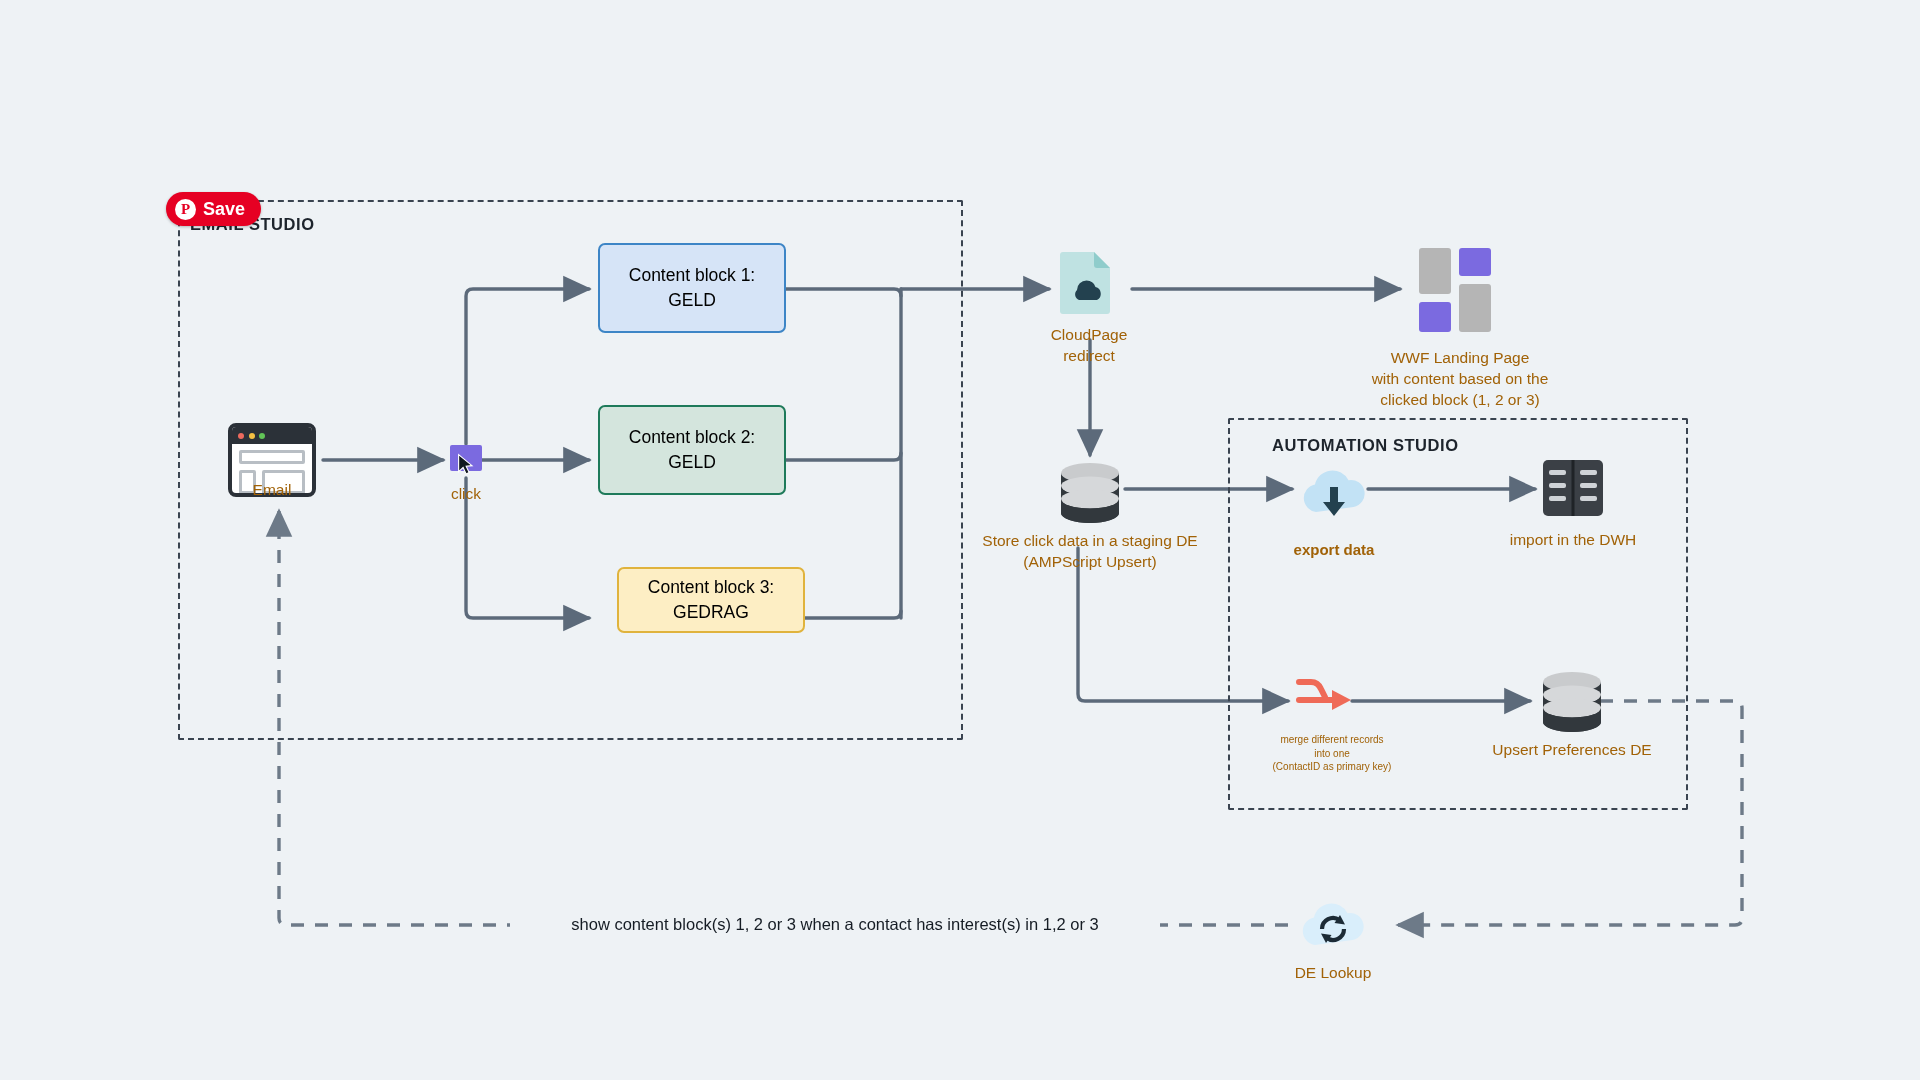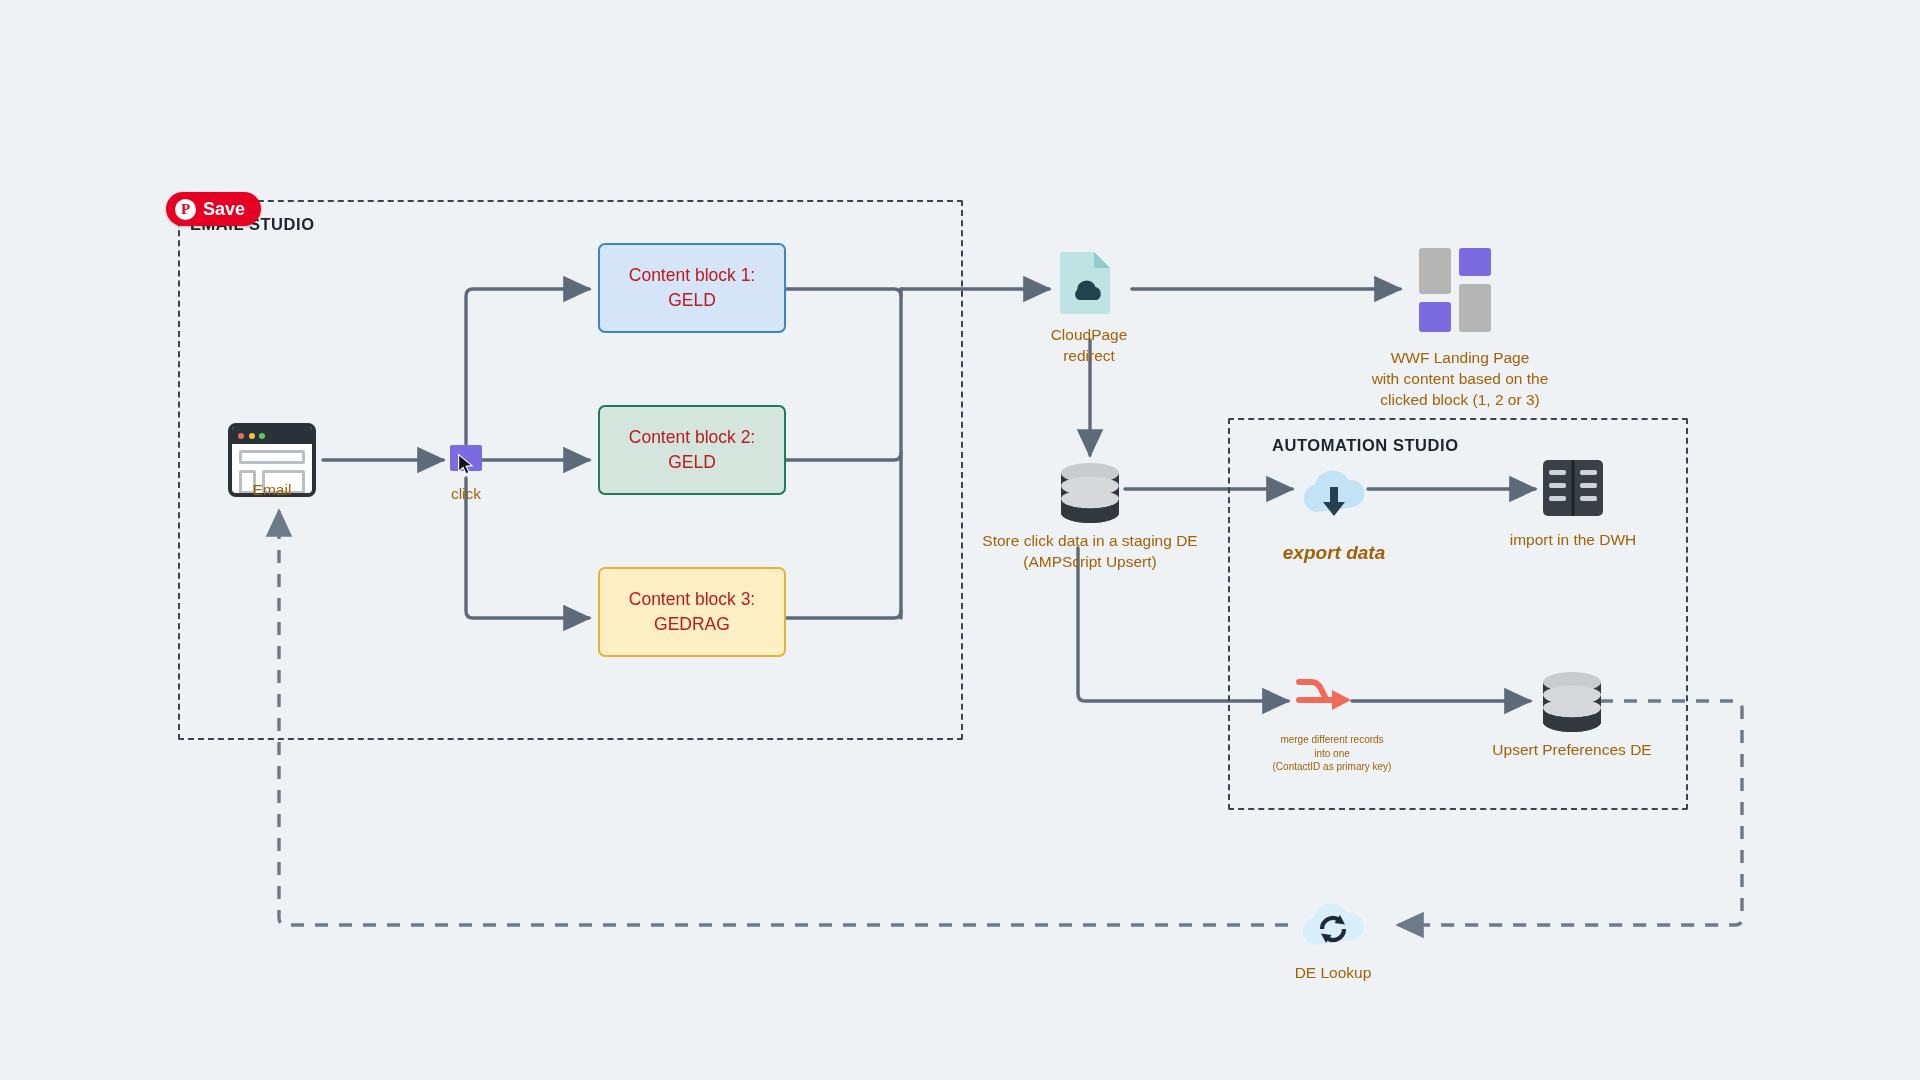--- a/index.html
+++ b/index.html
@@ -32,38 +32,38 @@
   }
 
   
   .cblock {
     position: absolute;
     border-radius: 7px;
     display: flex;
     flex-direction: column;
     justify-content: center;
     font-size: 17.5px;
-    color: #b91c1c;
+    color: #000000;
     line-height: 1.45;
     text-align: center;
   }
   .cblock .l2 { display:block; }
 
   
   .cap {
     position: absolute;
     text-align: center;
     font-size: 15.5px;
     color: #a16207;
     line-height: 1.35;
     white-space: pre-line;
     transform: translateX(-50%);
   }
   .cap.small { font-size: 10px; }
-  .cap.ital { font-style: italic; font-weight: 600; font-size: 19px; }
+  .cap.ital { font-weight: 600; font-size: 15px; }
 
   
   .email-ico {
     position: absolute;
     width: 88px; height: 74px;
     background: #ffffff;
     border: 4px solid #2b3138;
     border-radius: 8px;
     overflow: hidden;
   }
@@ -206,21 +206,21 @@
   <div class="cblock" style="left:598px; top:243px; width:188px; height:90px; background:#d6e4f7; border:2.2px solid #3d85c6;">
     <span>Content block 1:</span>
     <span class="l2">GELD</span>
   </div>
 
   <div class="cblock" style="left:598px; top:405px; width:188px; height:90px; background:#d4e5dd; border:2.2px solid #1e7a5a;">
     <span>Content block 2:</span>
     <span class="l2">GELD</span>
   </div>
 
-  <div class="cblock" style="left:598px; top:567px; width:188px; height:90px; background:#fdeec4; border:2.2px solid #e0b33c;">
+  <div class="cblock" style="left:617px; top:567px; width:188px; height:66px; background:#fdeec4; border:2.2px solid #e0b33c;">
     <span>Content block 3:</span>
     <span class="l2">GEDRAG</span>
   </div>
 
   <div class="doc-ico" style="left:1060px; top:252px;">
     <svg viewBox="0 0 50 62" width="50" height="62">
       <path d="M0,3 Q0,0 3,0 L34,0 L50,16 L50,59 Q50,62 47,62 L3,62 Q0,62 0,59 Z" fill="#bfe2e2"></path>
       <path d="M34,0 L50,16 L37,16 Q34,16 34,13 Z" fill="#8fcccb"></path>
       <path d="M17,38 a9.5,9.5 0 0,1 9.5,-9.5 a9.5,9.5 0 0,1 9,6.5 a7,7 0 0,1 1.5,13 L19,48 a6,6 0 0,1 -2,-10 Z" fill="#23414f"></path>
     </svg>
@@ -302,19 +302,21 @@
       <g stroke="#1c2b36" stroke-width="4.2" fill="none" stroke-linecap="butt">
         <path d="M25,36 a11,11 0 0,1 17.5,-8.8"></path>
         <path d="M47,36 a11,11 0 0,1 -17.5,8.8"></path>
       </g>
       <path d="M43,22 L48,31.5 L37.5,30 Z" fill="#1c2b36"></path>
       <path d="M29,50 L24,40.5 L34.5,42 Z" fill="#1c2b36"></path>
     </svg>
   </div>
   <div class="cap" style="left:1333px; top:963px; width:200px;">DE Lookup</div>
 
+  <div style="position:absolute; left:510px; top:913px; width:650px; text-align:center;
+              font-size:16.5px; color:#151c24; background:#eef2f5; padding:2px 8px;">show content block(s) 1, 2 or 3 when a contact has interest(s) in 1,2 or 3</div>
 
   <div class="pin-save" style="left:166px; top:192px;">
     <span class="pin-glyph">P</span>
     <span>Save</span>
   </div>
 
 </div>
 
 </body></html>

